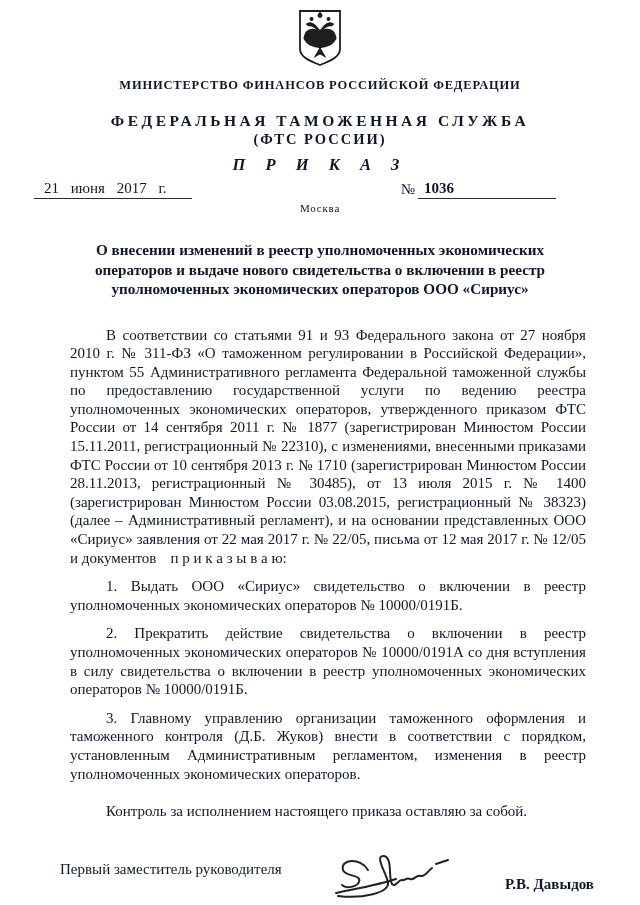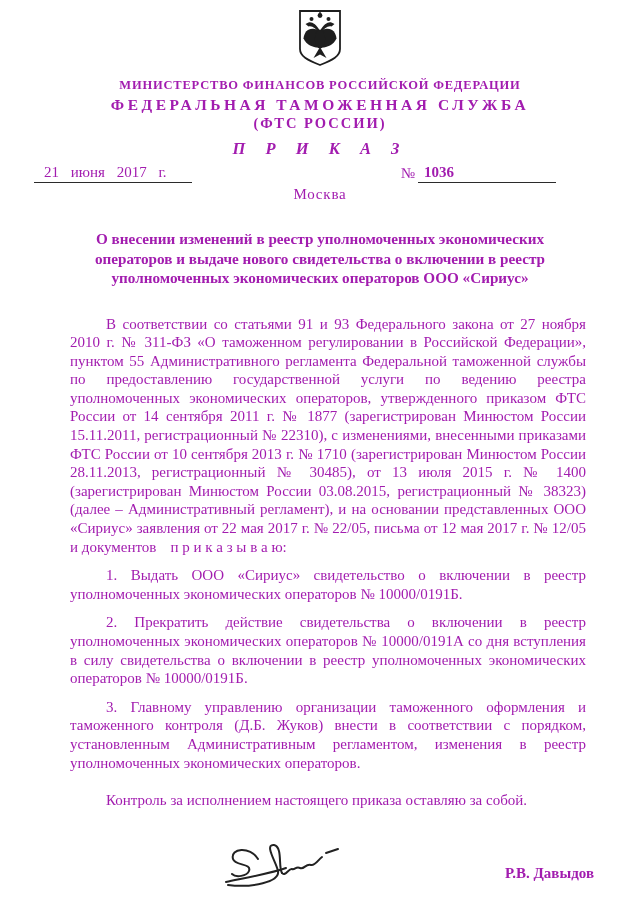--- a/index.html
+++ b/index.html
@@ -3,39 +3,39 @@
 <meta charset="utf-8">
 <style>
   * { box-sizing: border-box; }
   html, body { margin: 0; padding: 0; background: #ffffff; }
   .page {
     position: relative;
     width: 640px;
     height: 905px;
     margin: 0 auto;
     background: #ffffff;
-    color: #a21caf;
+    color: #0f172a;
     font-family: "Liberation Serif", "DejaVu Serif", serif;
     overflow: hidden;
   }
   
   .header { text-align: center; padding-top: 9px; }
   .emblem { display: inline-block; }
   .ministry {
     font-weight: bold;
     font-size: 12.5px;
     letter-spacing: 0.8px;
     margin-top: 7px;
     white-space: nowrap;
   }
   .agency {
     font-weight: bold;
     font-size: 15.5px;
     letter-spacing: 3.5px;
-    margin-top: 3px;
+    margin-top: 19px;
     white-space: nowrap;
   }
   .agency-abbr {
     font-weight: bold;
     font-size: 14.5px;
     letter-spacing: 2px;
     margin-top: 1px;
   }
   .doc-type {
     font-weight: bold;
@@ -62,21 +62,21 @@
     white-space: nowrap;
   }
   .num-cell { display: flex; align-items: flex-end; }
   .num-sign { padding-bottom: 1px; margin-right: 3px; }
   .num-value {
     border-bottom: 1.6px solid #2b2b2b;
     min-width: 138px;
     padding: 0 4px 1px 6px;
     font-weight: bold;
   }
-  .city { font-size: 15px; margin-top: 3px; letter-spacing: 0.8px; }
+  .city { font-size: 11px; margin-top: 3px; letter-spacing: 0.8px; }
   
   .title {
     font-weight: bold;
     font-size: 15.2px;
     line-height: 19.5px;
     max-width: 478px;
     margin: 26px auto 16px;
     text-align: center;
   }
   
@@ -154,20 +154,21 @@
   <div class="body-text">
     <p><span>В соответствии со статьями 91 и 93 Федерального закона от 27 ноября 2010 г. № 311-ФЗ «О таможенном регулировании в Российской Федерации», пунктом 55 Административного регламента Федеральной таможенной службы по предоставлению государственной услуги по ведению реестра уполномоченных экономических операторов, утвержденного приказом ФТС России от 14 сентября 2011 г. № 1877 (зарегистрирован Минюстом России 15.11.2011, регистрационный № 22310), с изменениями, внесенными приказами ФТС России от 10 сентября 2013 г. № 1710 (зарегистрирован Минюстом России 28.11.2013, регистрационный № 30485), от 13 июля 2015 г. № 1400 (зарегистрирован Минюстом России 03.08.2015, регистрационный № 38323) (далее – Административный регламент), и на основании представленных ООО «Сириус» заявления от 22 мая 2017 г. № 22/05, письма от 12 мая 2017 г. № 12/05 и документов</span><span class="decree-word">п р и к а з ы в а ю:</span></p>
     <p>1. Выдать ООО «Сириус» свидетельство о включении в реестр уполномоченных экономических операторов № 10000/0191Б.</p>
     <p>2. Прекратить действие свидетельства о включении в реестр уполномоченных экономических операторов № 10000/0191А со дня вступления в силу свидетельства о включении в реестр уполномоченных экономических операторов № 10000/0191Б.</p>
     <p>3. Главному управлению организации таможенного оформления и таможенного контроля (Д.Б. Жуков) внести в соответствии с порядком, установленным Административным регламентом, изменения в реестр уполномоченных экономических операторов.</p>
     <p class="control-par">Контроль за исполнением настоящего приказа оставляю за собой.</p>
   </div>
 
   <div class="signature">
     <div class="sig-position">
+      <div>Первый заместитель руководителя</div>
     </div>
     <span class="sig-autograph">
       <svg width="132" height="56" viewBox="0 0 132 56" aria-hidden="true">
         <g fill="none" stroke="#222222" stroke-width="2" stroke-linecap="round">
 
           <path d="M36 19 C28 6 8 8 11 19 C13 26 30 23 27 31 C25 36 14 38 10 34"></path>
 
           <path d="M6 45 C30 48 58 42 56 31 C54 22 42 4 52 5 C61 7 56 27 60 33"></path>
           <path d="M4 42 C28 37 50 33 64 28"></path>
 

